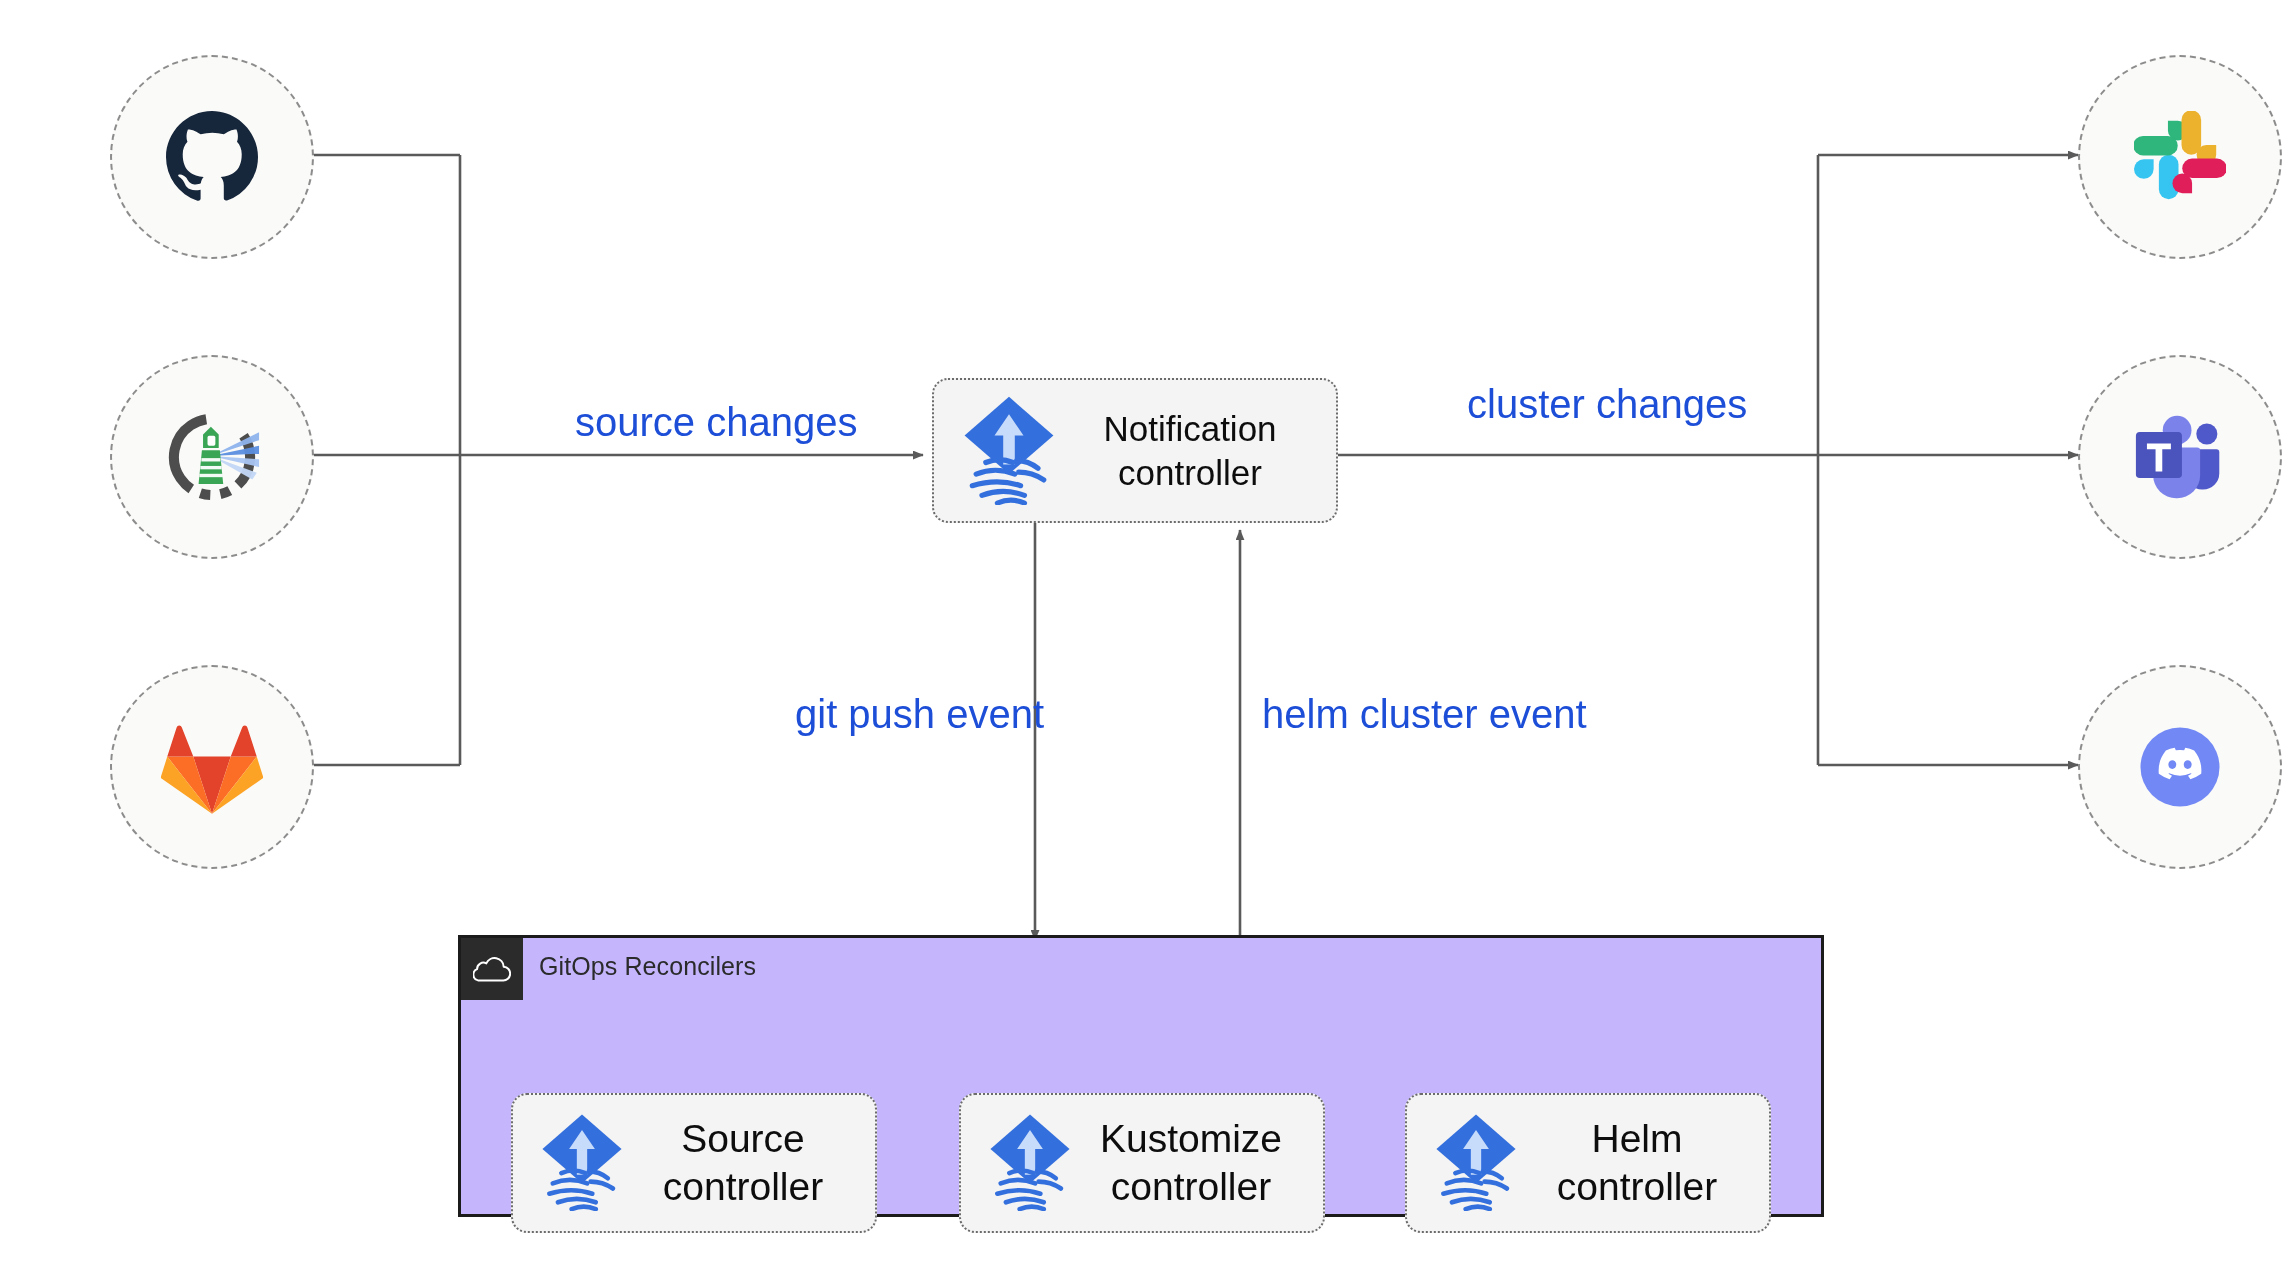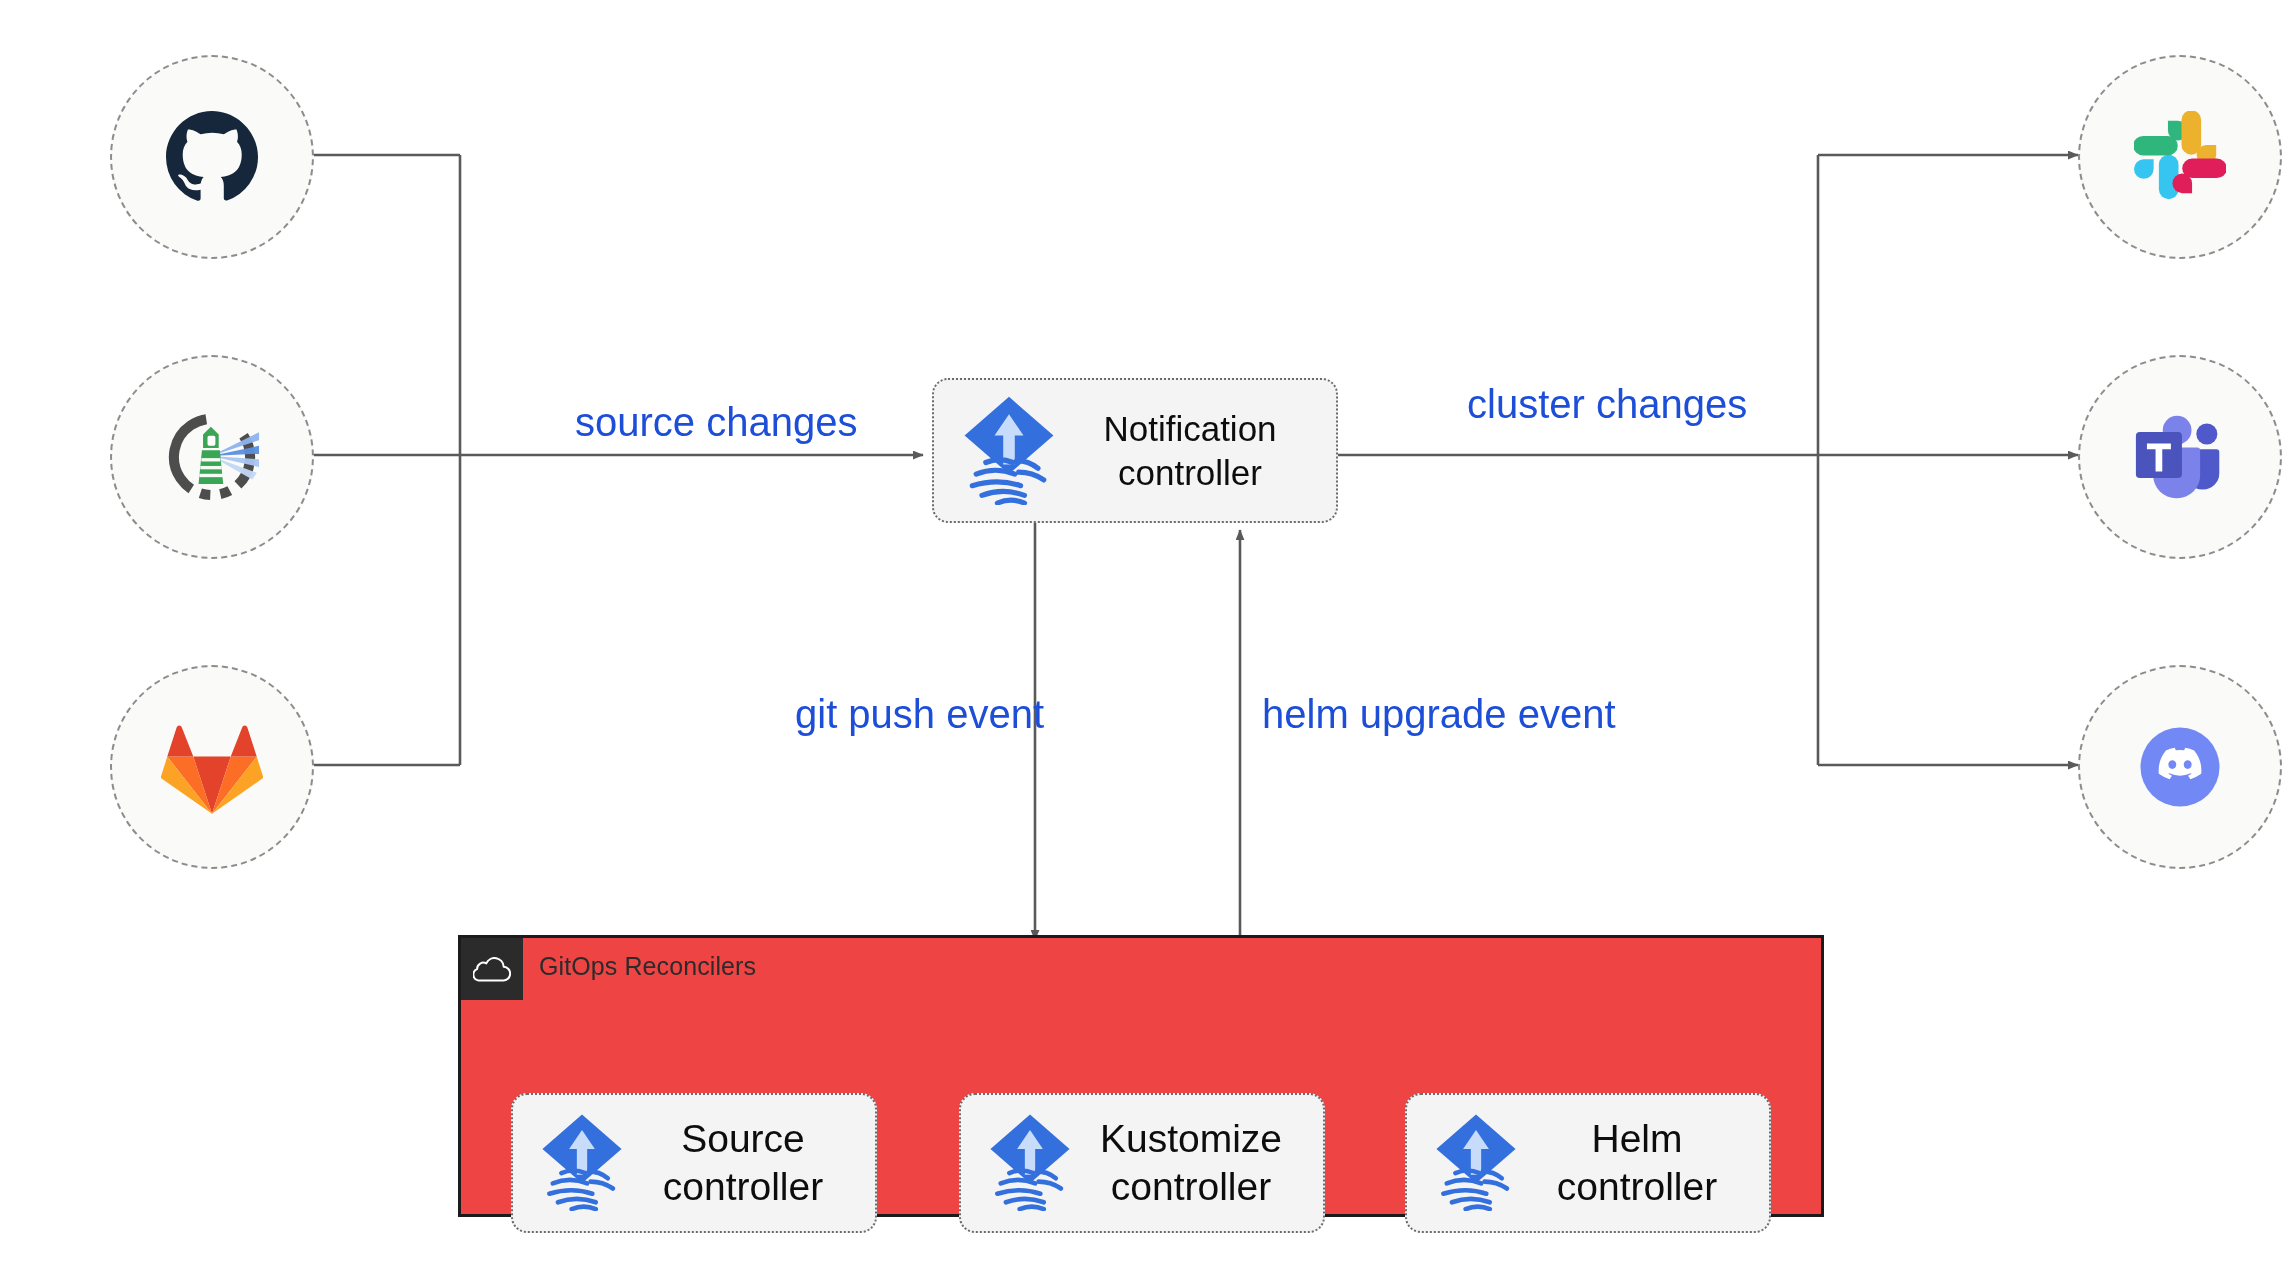--- a/index.html
+++ b/index.html
@@ -29,21 +29,21 @@
   }
   .ctl-box .flux{flex:0 0 auto;margin-left:26px;}
   .ctl-box .ctl-label{
     flex:1 1 auto;text-align:center;line-height:1.24;
     font-size:39px;color:#0d0d0d;padding-right:14px;
   }
   #node-notification .ctl-label{font-size:35px;}
 
   
   #group-gitops{
-    position:absolute;background:#ef4444;
+    position:absolute;background:#c4b5fd;
     border:3px solid #1b1b1b;box-sizing:border-box;
   }
   #group-gitops .group-tab{
     position:absolute;left:0;top:0;width:62px;height:62px;
     background:#2b2b2b;display:flex;align-items:center;justify-content:center;
   }
   #group-gitops .group-title{
     position:absolute;left:78px;top:14px;
     font-size:25px;color:#2b2b2b;letter-spacing:.1px;
   }
@@ -199,21 +199,21 @@
       <span>Notification</span><br><span>controller</span>
     </span>
   </div>
 
   <div class="edge-label" id="label-source-changes" style="left:575px;top:400px;">source changes</div>
 
   <div class="edge-label" id="label-cluster-changes" style="left:1455px;top:382px;margin-left:12px;">cluster changes</div>
 
   <div class="edge-label" id="label-git-push-event" style="left:795px;top:692px;">git push event</div>
 
-  <div class="edge-label" id="label-helm-upgrade-event" style="left:1262px;top:692px;">helm upgrade event</div>
+  <div class="edge-label" id="label-helm-upgrade-event" style="left:1262px;top:692px;">helm cluster event</div>
 
   <div id="group-gitops" style="left:458px;top:935px;width:1366px;height:282px;">
     <div class="group-tab">
       <svg width="38" height="26" viewBox="0 0 40 27" aria-hidden="true">
         <path d="M10.5 25.5h21a7.2 7.2 0 0 0 .8-14.4A9.6 9.6 0 0 0 14 7.6a6.6 6.6 0 0 0-9.7 5.8v.3a6.2 6.2 0 0 0 .9 11.8z" fill="none" stroke="#ffffff" stroke-width="2.1" stroke-linejoin="round"></path>
       </svg>
     </div>
     <div class="group-title">GitOps Reconcilers</div>
 
     <div class="ctl-box" id="node-source-controller" style="left:50px;top:155px;width:366px;height:140px;">

